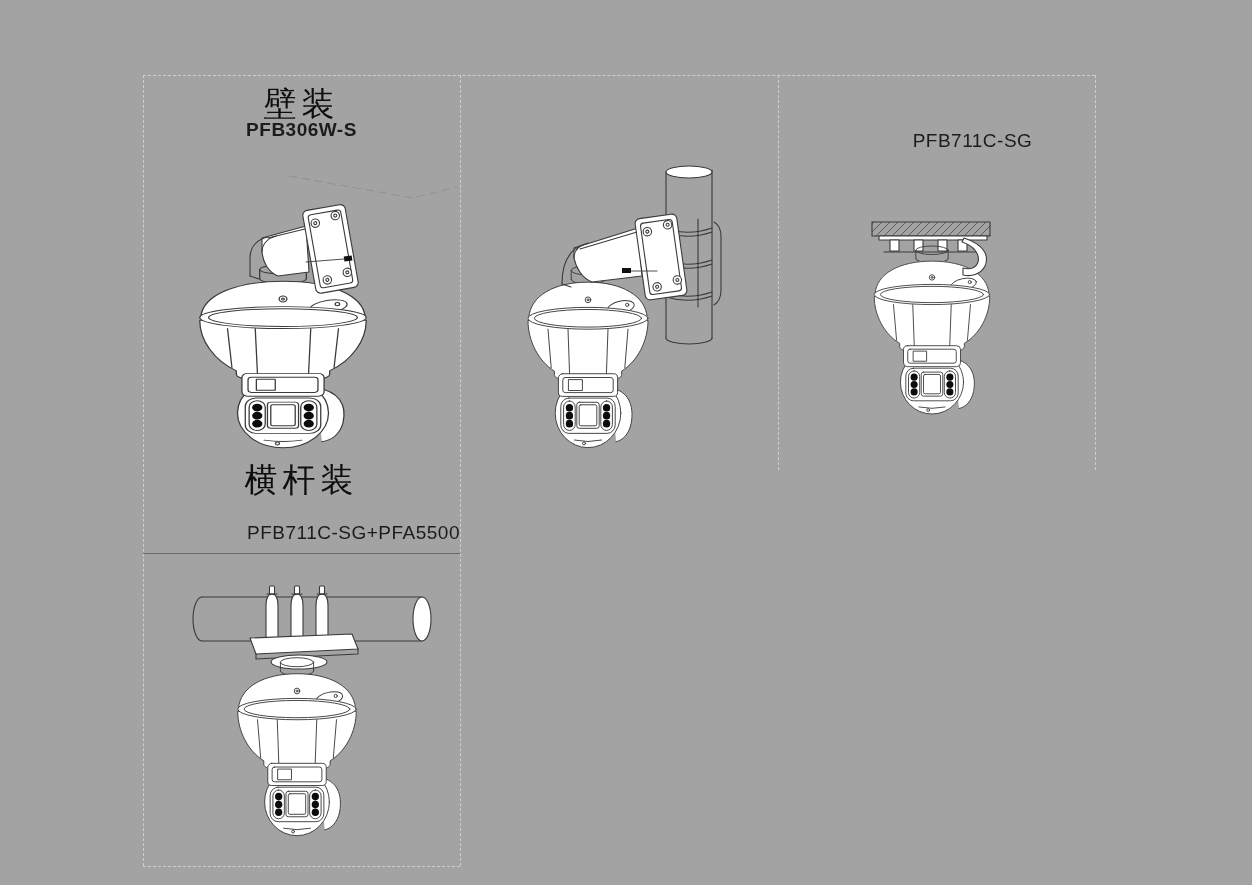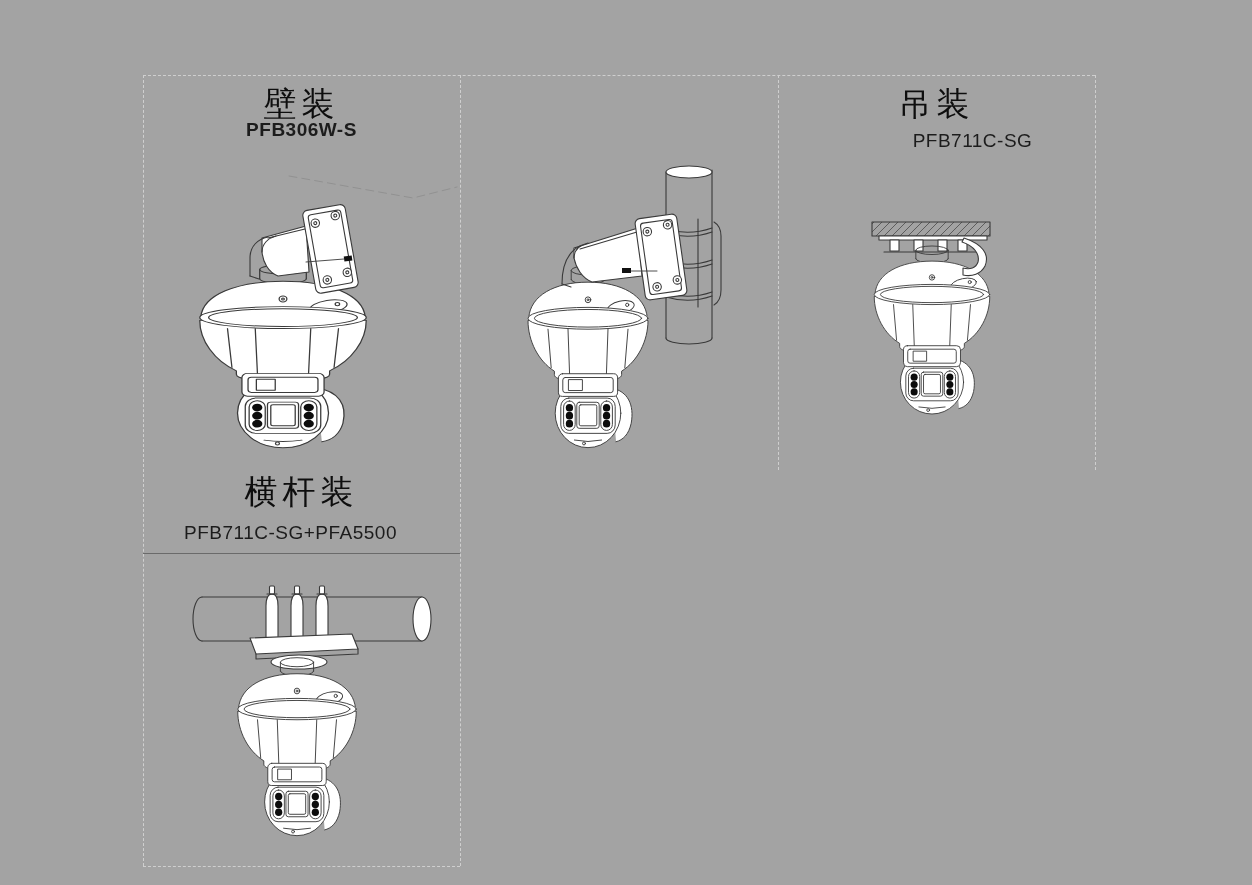--- a/index.html
+++ b/index.html
@@ -78,25 +78,24 @@
   <div class="border-line b-dash-v" style="left:460px;top:75px;height:791px;"></div>
   <div class="border-line b-dash-v" style="left:778px;top:75px;height:395px;"></div>
   <div class="border-line b-dash-v" style="left:1095px;top:75px;height:395px;"></div>
   <div class="border-line b-solid-h" style="left:143px;top:553px;width:317px;"></div>
   <div class="border-line b-dash-h" style="left:143px;top:866px;width:317px;"></div>
 
   <div class="panel-title" style="left:143px;top:84px;width:317px;">壁装</div>
   <div class="model-label" style="left:143px;top:119px;width:317px;font-weight:bold;">PFB306W-S</div>
 
 
-  <div class="panel-title" style="left:778px;top:84px;width:317px;">吊装</div>
   <div class="model-label" style="left:778px;top:130px;width:317px;padding-left:36px;">PFB711C-SG</div>
 
-  <div class="panel-title" style="left:143px;top:472px;width:317px;">横杆装</div>
-  <div class="model-label" style="left:132px;top:522px;width:317px;">PFB711C-SG+PFA5500</div>
+  <div class="panel-title" style="left:143px;top:460px;width:317px;">横杆装</div>
+  <div class="model-label" style="left:143px;top:522px;width:317px;text-align:right;">PFB711C-SG+PFA5500</div>
 
   <svg class="drawing" style="left:143px;top:75px" width="317" height="478" viewBox="143 75 317 478">
     <g stroke="#3a3a3a" stroke-width="1.1" fill="none" stroke-linecap="round" stroke-linejoin="round">
       <path d="M 289,176 L 413,198 L 457,187" stroke="#8f8f8f" stroke-width="0.9" stroke-dasharray="8 5"></path>
       <use href="#cam" transform="translate(172,261) scale(1.11,0.845)"></use>
       <g>
         <path d="M 262,238 L 306,226 L 309,272 L 278,276 C 268,272 263,262 262,252 Z" fill="#ffffff"></path>
         <path d="M 268,238 L 305,229"></path>
         <path d="M 262,252 C 262,244 268,238 276,236"></path>
         <path d="M 250,276 L 250,258 C 250,246 258,239 268,237"></path>

